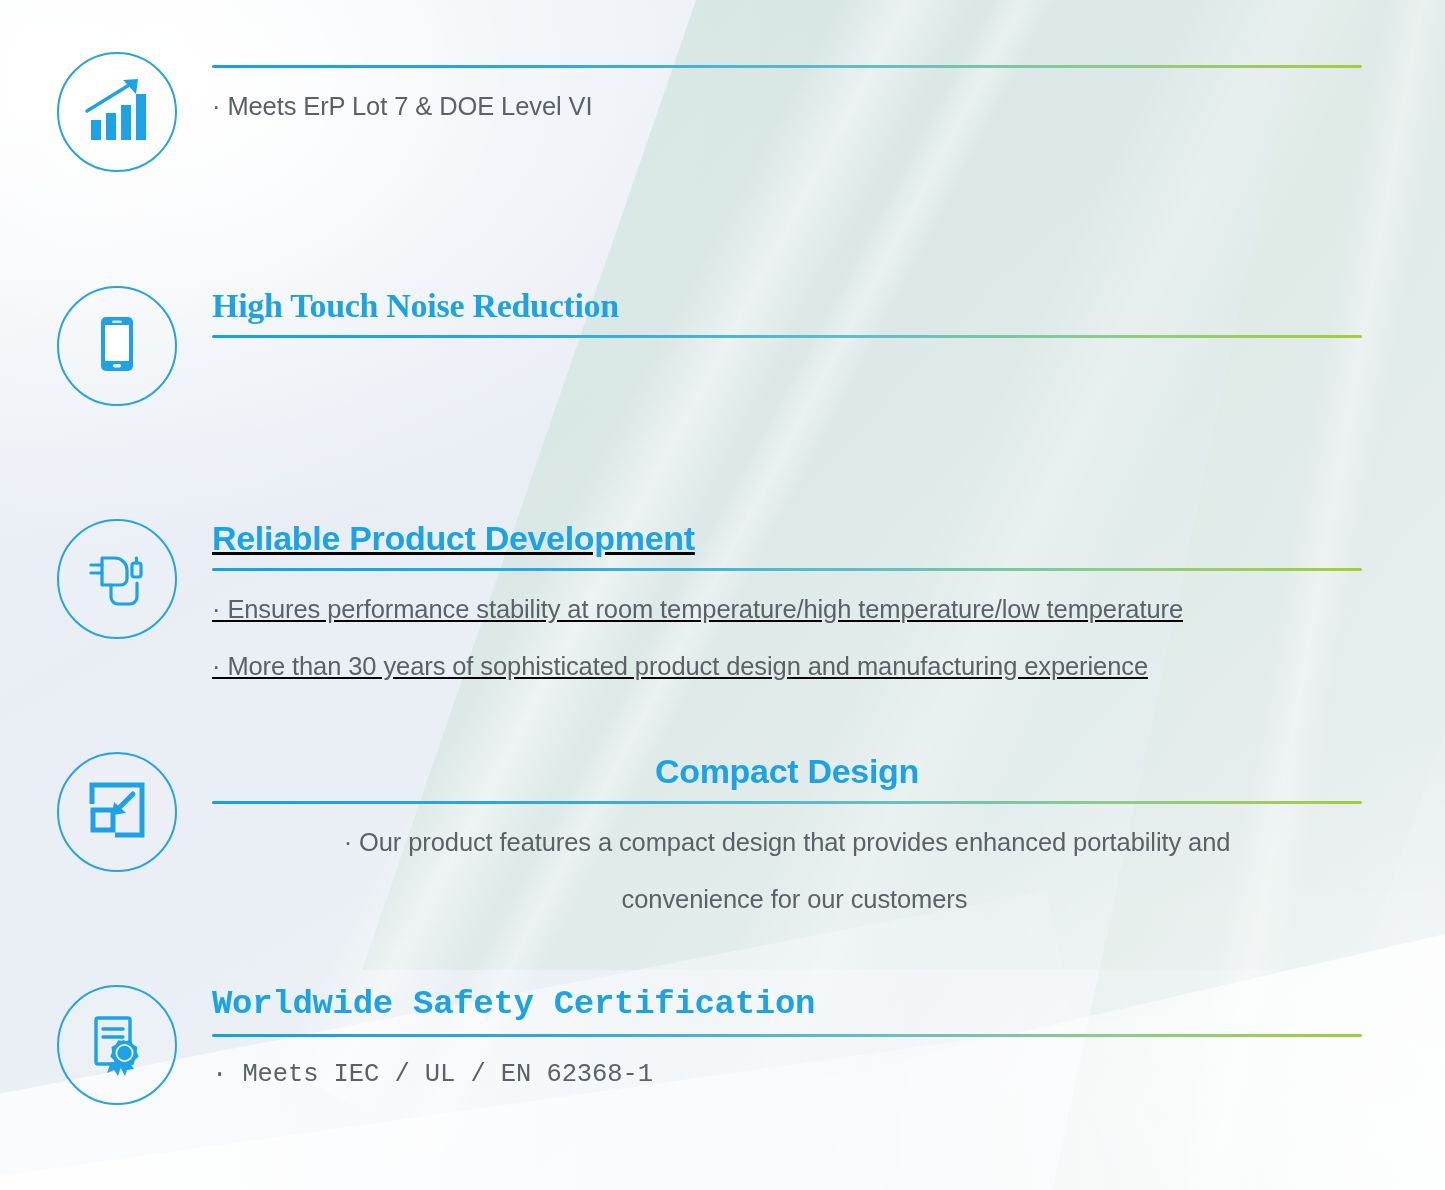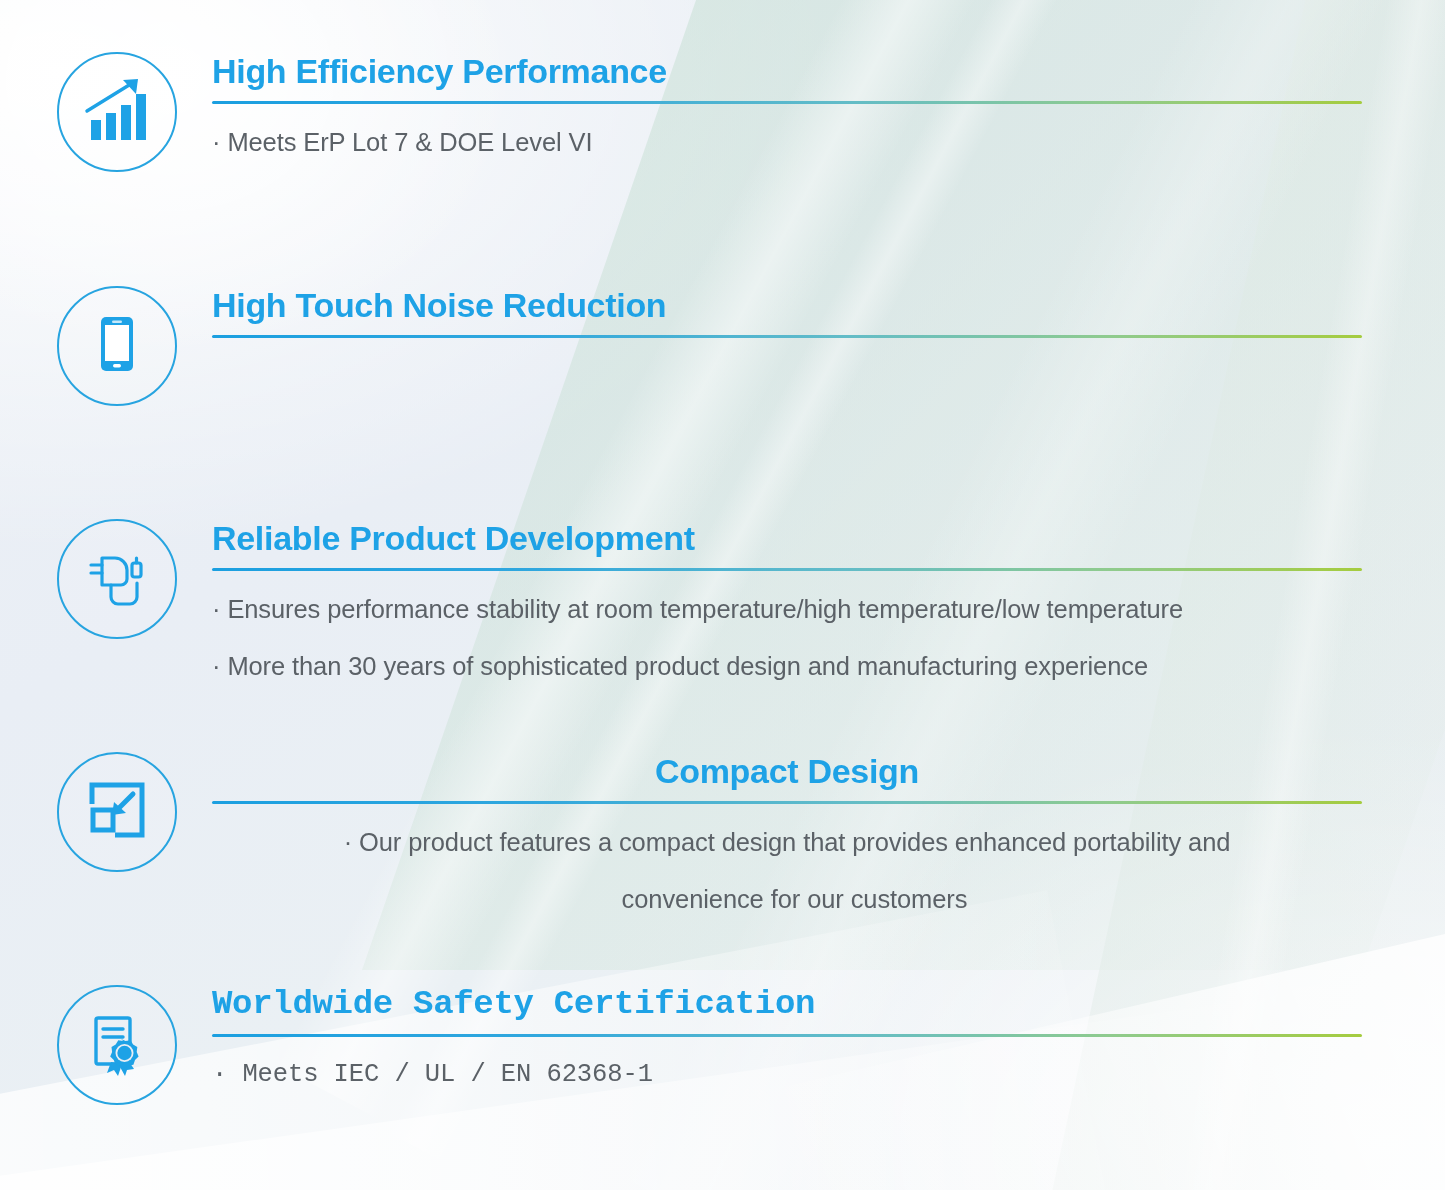--- a/index.html
+++ b/index.html
@@ -131,50 +131,49 @@
             <rect x="24" y="38" width="10" height="27" fill="#1ea2e6"></rect>
             <rect x="39" y="30" width="10" height="35" fill="#1ea2e6"></rect>
             <rect x="54" y="19" width="10" height="46" fill="#1ea2e6"></rect>
             <path d="M5 36 L52 7" stroke="#1ea2e6" stroke-width="3.4" fill="none" stroke-linecap="round"></path>
             <path d="M41 5 L56 4 L54 19 Z" fill="#1ea2e6"></path>
           </svg>
         </span>
       </div>
     </div>
     <div class="text-col" style="margin-left:33px;">
-      <div class="f-title">High Efficiency Performance</div>
       <div class="rule" style="width:1150px;"></div>
       <div class="f-body">
         <span class="ln">· Meets ErP Lot 7 &amp; DOE Level VI</span>
       </div>
     </div>
   </div>
 
-  <div class="feature" style="left:55px; top:284px;">
+  <div class="feature" style="left:55px; top:284px;font-family:Liberation Serif, serif;">
     <div class="icon-wrap">
       <div class="icon-circle">
         <span>
           <svg width="66" height="66" viewBox="0 0 66 66">
             <rect x="17" y="6" width="32" height="54" rx="5" ry="5" fill="#1ea2e6"></rect>
             <rect x="21" y="14" width="24" height="36" fill="#ffffff"></rect>
             <rect x="28" y="9.5" width="10" height="2.6" rx="1.3" fill="#ffffff" opacity="0.75"></rect>
             <rect x="29" y="53" width="8" height="3.4" rx="1.7" fill="#ffffff"></rect>
           </svg>
         </span>
       </div>
     </div>
     <div class="text-col" style="margin-left:33px;">
       <div class="f-title">High Touch Noise Reduction</div>
       <div class="rule" style="width:1150px;"></div>
       <div class="f-body">
       </div>
     </div>
   </div>
 
-  <div class="feature" style="left:55px; top:517px;">
+  <div class="feature" style="left:55px; top:517px;text-decoration:underline;">
     <div class="icon-wrap">
       <div class="icon-circle">
         <span>
           <svg width="72" height="72" viewBox="0 0 72 72">
             <g fill="none" stroke="#1ea2e6" stroke-width="3.2" stroke-linecap="round" stroke-linejoin="round">
               <path d="M21 17 h13 a12 12 0 0 1 12 12 v9 a6 6 0 0 1 -6 6 h-19 z"></path>
               <path d="M10 24 h11 M10 32 h11"></path>
               <path d="M30 44 v12 a7 7 0 0 0 7 7 h12 a7 7 0 0 0 7 -7 v-14"></path>
               <rect x="51" y="22" width="9" height="14" rx="2.5"></rect>
               <path d="M55.5 17 v5"></path>

